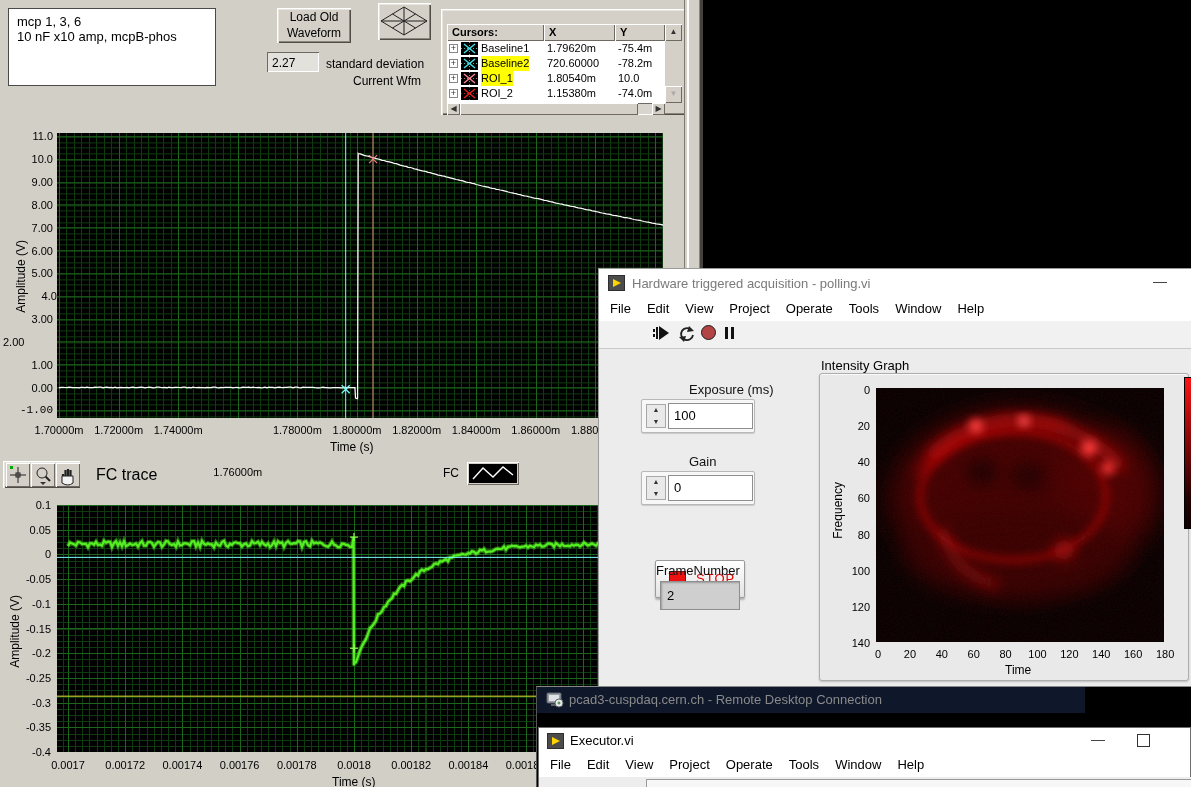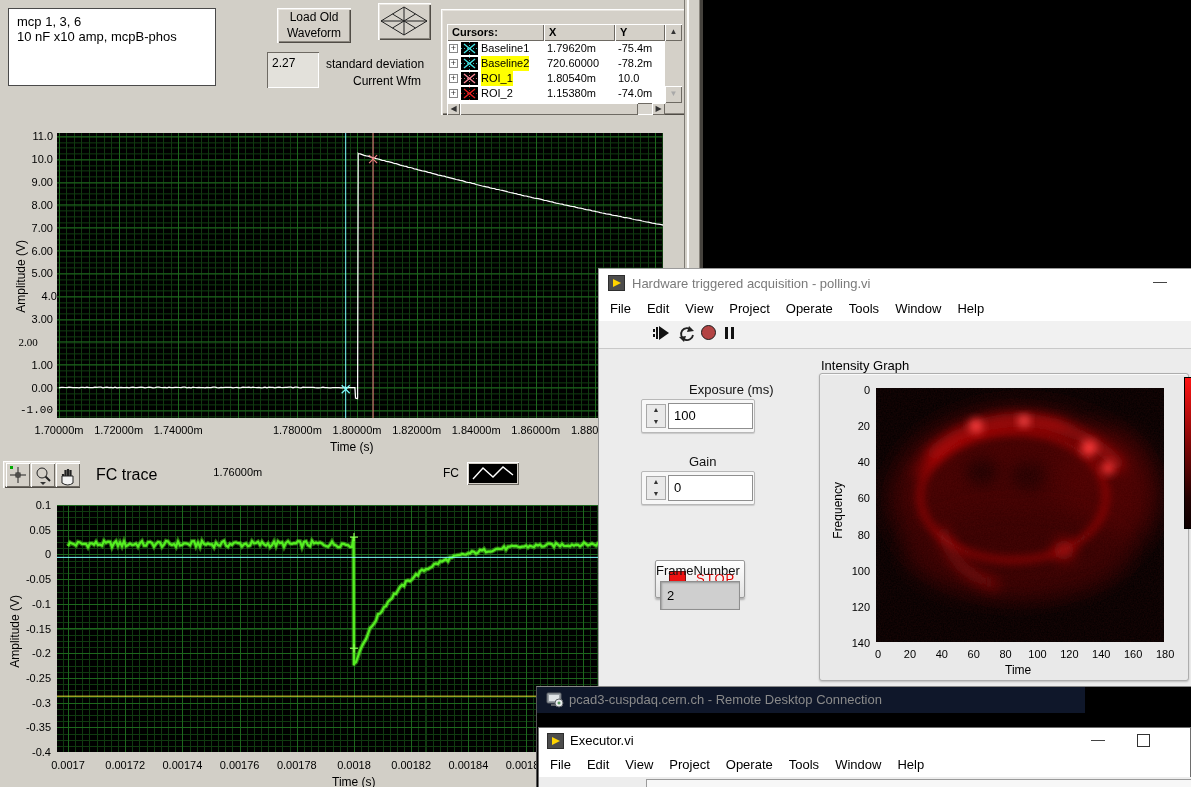--- a/index.html
+++ b/index.html
@@ -81,21 +81,21 @@
         <g fill="none" stroke="#222" stroke-width="1">
           <polygon points="26,4 49,18 26,32 3,18"></polygon>
           <line x1="3" y1="18" x2="49" y2="18"></line>
             <line x1="26" y1="4" x2="26" y2="32"></line>
           <line x1="14.5" y1="11" x2="37.5" y2="25"></line>
             <line x1="37.5" y1="11" x2="14.5" y2="25"></line>
         </g>
       </svg>
     </div>
 
-    <div class="abs sunken" style="left:267px;top:52px;width:52px;height:36px;font-size:12px;line-height:22px;padding-left:5px;box-sizing:border-box;background:#e3e1db;">2.27</div>
+    <div class="abs sunken" style="left:267px;top:52px;width:52px;height:20px;font-size:12px;line-height:22px;padding-left:5px;box-sizing:border-box;background:#e3e1db;">2.27</div>
     <div class="lvlabel" style="left:326px;top:57px;">standard deviation</div>
     <div class="lvlabel" style="left:300px;top:74px;width:121px;text-align:right;">Current Wfm</div>
 
 
     <div id="cursor-panel" class="abs raised2">
       <div class="chead raised" style="left:6px;top:15px;width:97px;">Cursors:</div>
       <div class="chead raised" style="left:103px;top:15px;width:71px;">X</div>
       <div class="chead raised" style="left:174px;top:15px;width:50px;">Y</div>
       <div class="sbtn raised" style="left:224px;top:15px;width:17px;height:17px;line-height:16px;">▲</div>
       <div class="sbtn raised" style="left:224px;top:77px;width:17px;height:17px;line-height:16px;color:#a9a9a9;">▼</div>
@@ -180,21 +180,21 @@
     <div id="top-yticks">
         <div class="ticklabel" style="left: 3px; top: 130.37px; width: 50px; text-align: right;">11.0</div>
         <div class="ticklabel" style="left: 3px; top: 153.2px; width: 50px; text-align: right;">10.0</div>
         <div class="ticklabel" style="left: 3px; top: 176.03px; width: 50px; text-align: right;">9.00</div>
         <div class="ticklabel" style="left: 3px; top: 198.86px; width: 50px; text-align: right;">8.00</div>
         <div class="ticklabel" style="left: 3px; top: 221.69px; width: 50px; text-align: right;">7.00</div>
         <div class="ticklabel" style="left: 3px; top: 244.52px; width: 50px; text-align: right;">6.00</div>
         <div class="ticklabel" style="left: 3px; top: 267.35px; width: 50px; text-align: right;">5.00</div>
         <div class="ticklabel" style="left: 13px; top: 290.18px; width: 50px; text-align: right;">4.00</div>
         <div class="ticklabel" style="left: 3px; top: 313.01px; width: 50px; text-align: right;">3.00</div>
-        <div class="ticklabel" style="left: 3px; top: 335.84px; width: 50px; text-align: center; font-family: Liberation Serif, serif;">2.00</div>
+        <div class="ticklabel" style="left: 3px; top: 335.84px; width: 50px; text-align: left;">2.00</div>
         <div class="ticklabel" style="left: 3px; top: 358.67px; width: 50px; text-align: right;">1.00</div>
         <div class="ticklabel" style="left: 3px; top: 381.5px; width: 50px; text-align: right;">0.00</div>
         <div class="ticklabel" style="left: 3px; top: 404.33px; width: 50px; text-align: right; font-family: Liberation Mono, monospace;">-1.00</div>
       </div>
     <div id="top-plot" class="plot" style="left: 57px; top: 133px; width: 606px; height: 285px; background-image: repeating-linear-gradient(to right, rgb(29, 103, 29) 0px, rgb(29, 103, 29) 1px, transparent 1px, transparent 59.6px), repeating-linear-gradient(rgb(29, 103, 29) 0px, rgb(29, 103, 29) 1px, transparent 1px, transparent 22.83px), repeating-linear-gradient(to right, rgb(16, 58, 16) 0px, rgb(16, 58, 16) 1px, transparent 1px, transparent 7.45px), repeating-linear-gradient(rgb(16, 58, 16) 0px, rgb(16, 58, 16) 1px, transparent 1px, transparent 5.71px); background-position: 2px 0px, 0px 3.37px, 2px 0px, 0px 3.37px;">
       <svg id="top-svg" width="606" height="285" style="position:absolute;left:0;top:0;">
           <polyline points="2.0,254.8 4.0,254.3 6.0,254.4 8.0,254.5 10.0,254.7 12.0,254.2 14.0,254.3 16.0,254.5 18.0,254.5 20.0,254.5 22.0,254.9 24.0,254.4 26.0,254.4 28.0,254.6 30.0,254.2 32.0,254.6 34.0,254.6 36.0,254.7 38.0,254.1 40.0,254.3 42.0,254.2 44.0,254.2 46.0,254.9 48.0,254.4 50.0,254.1 52.0,254.7 54.0,254.3 56.0,254.8 58.0,254.2 60.0,254.8 62.0,254.6 64.0,254.4 66.0,254.6 68.0,254.6 70.0,254.4 72.0,254.8 74.0,254.4 76.0,254.1 78.0,254.7 80.0,254.7 82.0,254.3 84.0,254.2 86.0,254.4 88.0,254.8 90.0,254.5 92.0,254.2 94.0,254.3 96.0,254.8 98.0,254.6 100.0,254.1 102.0,254.2 104.0,254.5 106.0,254.6 108.0,254.5 110.0,254.8 112.0,254.2 114.0,254.7 116.0,254.6 118.0,254.4 120.0,254.4 122.0,254.5 124.0,254.7 126.0,254.1 128.0,254.1 130.0,254.8 132.0,254.3 134.0,254.8 136.0,254.1 138.0,254.5 140.0,254.6 142.0,254.4 144.0,254.5 146.0,254.5 148.0,254.9 150.0,254.3 152.0,254.6 154.0,254.7 156.0,254.2 158.0,254.1 160.0,254.7 162.0,254.8 164.0,254.5 166.0,254.6 168.0,254.3 170.0,254.3 172.0,254.4 174.0,254.4 176.0,254.8 178.0,254.5 180.0,254.4 182.0,254.8 184.0,254.7 186.0,254.1 188.0,254.4 190.0,254.4 192.0,254.2 194.0,254.6 196.0,254.2 198.0,254.5 200.0,254.7 202.0,254.4 204.0,254.9 206.0,254.6 208.0,254.2 210.0,254.8 212.0,254.2 214.0,254.4 216.0,254.3 218.0,254.9 220.0,254.4 222.0,254.1 224.0,254.4 226.0,254.5 228.0,254.4 230.0,254.4 232.0,254.1 234.0,254.2 236.0,254.9 238.0,254.2 240.0,254.2 242.0,254.7 244.0,254.8 246.0,254.1 248.0,254.4 250.0,254.3 252.0,254.4 254.0,254.3 256.0,254.4 258.0,254.7 260.0,254.8 262.0,254.8 264.0,254.6 266.0,254.2 268.0,254.6 270.0,254.7 272.0,254.9 274.0,254.9 276.0,254.5 278.0,254.5 280.0,254.6 282.0,254.6 284.0,254.9 286.0,254.8 288.0,254.1 290.0,254.9 292.0,254.7 294.0,254.5 296.0,254.5 297.91400000000027,254.5 298.51000000000056,264.7735 298.5,265.1 300.5,265.7 300.59600000000046,264.7735 301.1920000000002,20.492500000000007 301.2,20.5 303.2,20.9 305.2,21.6 307.2,22.3 309.2,22.9 311.2,23.1 313.2,23.9 315.2,24.5 317.2,24.9 319.2,25.7 321.2,26.0 323.2,26.6 325.2,27.3 327.2,27.5 329.2,28.4 331.2,28.7 333.2,29.1 335.2,29.6 337.2,30.5 339.2,30.7 341.2,31.3 343.2,32.1 345.2,32.7 347.2,33.1 349.2,33.4 351.2,34.3 353.2,34.5 355.2,35.0 357.2,35.8 359.2,36.2 361.2,36.9 363.2,37.3 365.2,37.9 367.2,38.2 369.2,38.7 371.2,39.4 373.2,39.7 375.2,40.3 377.2,40.8 379.2,41.3 381.2,42.1 383.2,42.3 385.2,42.8 387.2,43.2 389.2,43.8 391.2,44.3 393.2,44.8 395.2,45.3 397.2,45.9 399.2,46.5 401.2,46.9 403.2,47.4 405.2,47.7 407.2,48.3 409.2,49.1 411.2,49.5 413.2,49.7 415.2,50.3 417.2,50.7 419.2,51.5 421.2,52.0 423.2,52.5 425.2,53.0 427.2,53.4 429.2,53.8 431.2,54.2 433.2,54.8 435.2,55.3 437.2,55.5 439.2,56.3 441.2,56.5 443.2,57.0 445.2,57.4 447.2,57.9 449.2,58.4 451.2,59.0 453.2,59.5 455.2,59.9 457.2,60.4 459.2,60.7 461.2,61.5 463.2,61.7 465.2,62.3 467.2,62.8 469.2,63.0 471.2,63.6 473.2,64.0 475.2,64.7 477.2,65.1 479.2,65.4 481.2,65.7 483.2,66.2 485.2,66.7 487.2,67.4 489.2,67.5 491.2,68.1 493.2,68.7 495.2,68.9 497.2,69.6 499.2,70.1 501.2,70.5 503.2,71.0 505.2,71.2 507.2,71.8 509.2,72.1 511.2,72.6 513.2,73.2 515.2,73.5 517.2,73.6 519.2,74.3 521.2,74.9 523.2,75.2 525.2,75.5 527.2,76.1 529.2,76.6 531.2,76.8 533.2,77.2 535.2,77.8 537.2,78.1 539.2,78.6 541.2,79.0 543.2,79.6 545.2,80.0 547.2,80.3 549.2,80.8 551.2,81.1 553.2,81.4 555.2,82.1 557.2,82.5 559.2,82.7 561.2,83.1 563.2,83.3 565.2,84.0 567.2,84.6 569.2,84.7 571.2,85.0 573.2,85.4 575.2,86.0 577.2,86.5 579.2,86.9 581.2,87.1 583.2,87.4 585.2,88.0 587.2,88.5 589.2,88.9 591.2,89.2 593.2,89.6 595.2,90.1 597.2,90.3 599.2,90.9 601.2,91.1 603.2,91.4 605.2,91.8 607.2,92.3" fill="none" stroke="#ffffff" stroke-width="1.25" opacity="1"></polyline>
           <line x1="288.67600000000016" y1="0" x2="288.67600000000016" y2="285" stroke="#7dfdfd" stroke-width="1"></line>
           <line x1="284.67600000000016" y1="252.221382" x2="292.67600000000016" y2="260.221382" stroke="#7dfdfd" stroke-width="1.2"></line>
           <line x1="284.67600000000016" y1="260.221382" x2="292.67600000000016" y2="252.221382" stroke="#7dfdfd" stroke-width="1.2"></line>

